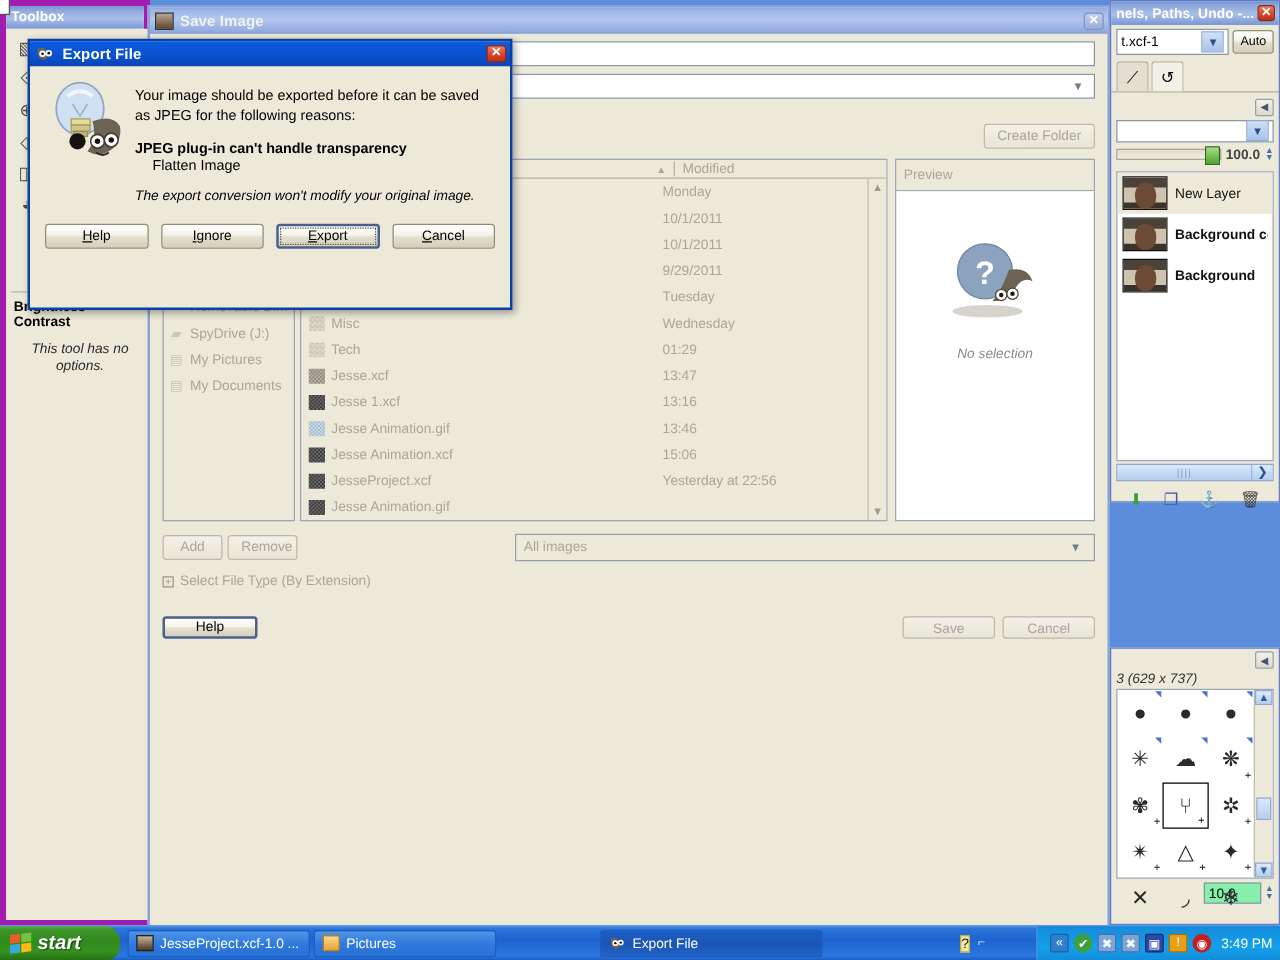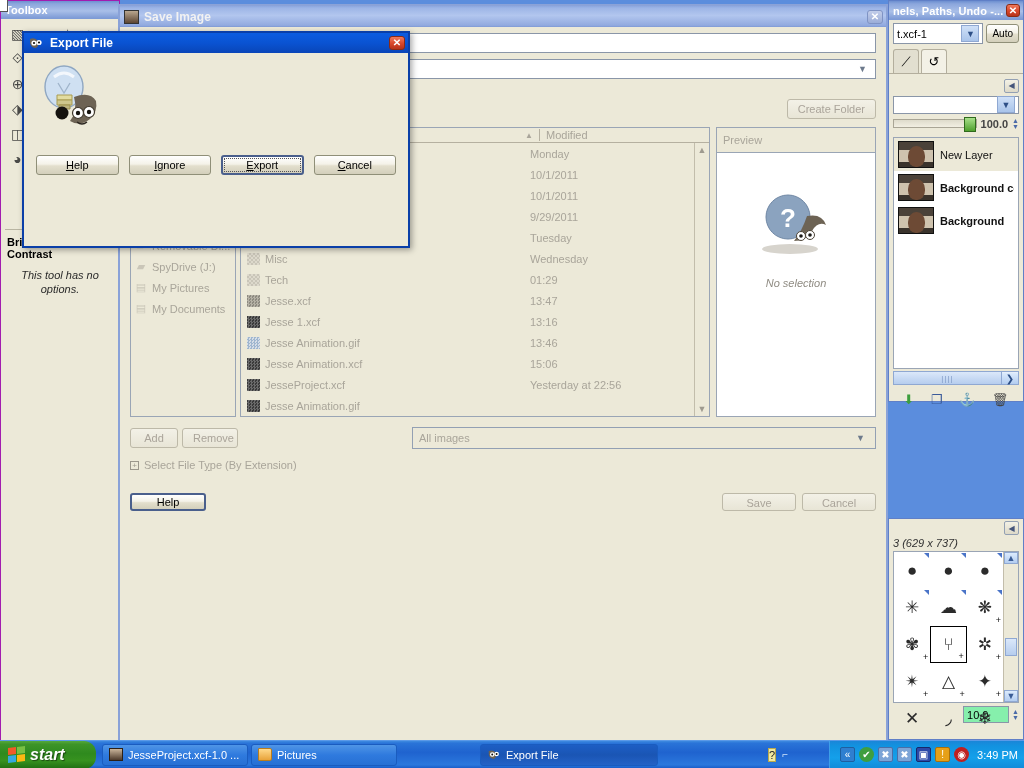--- a/index.html
+++ b/index.html
@@ -51,21 +51,21 @@
     display: flex; align-items: center; padding: 0 4px; font-size: 11px;
   }
   .combo-arrow {
     width: 17px; height: 100%; margin-left: auto;
     display: flex; align-items: center; justify-content: center;
     color: #6d7a8c; font-size: 9px;
   }
 
   
   #toolbox { left: 0; top: 0; width: 120px; height: 741px;
-             border: 1px solid #a21caf; background: #ece9d8; }
+             border: 5px solid #a21caf; background: #ece9d8; }
   #toolbox .titlebar { height: 18px; font-size: 11px; }
   .tool-grid { display: flex; flex-wrap: wrap; padding: 2px 4px; }
   .tool { width: 25px; height: 25px; display: flex; align-items: center;
           justify-content: center; font-size: 14px; color: #4a4a48; }
   .tool.sel { background: #c5d4ee; border: 1px solid #7d97c9; border-radius: 2px; }
   .colorarea { position: relative; height: 48px; margin: 6px 8px 2px 28px; }
   .fg-sw { position: absolute; left: 18px; top: 0; width: 42px; height: 30px;
            background: #fff; border: 1px solid #555; }
   .bg-sw { position: absolute; left: 40px; top: 18px; width: 42px; height: 30px;
            background: #000; border: 1px solid #555; }
@@ -557,20 +557,26 @@
           <path d="M22 18 l6 10 l6 -10" fill="none" stroke="#9fb4ca" stroke-width="1.3"></path>
           <path d="M38 32 Q54 26 60 36 Q62 46 54 54 Q44 62 34 56 Q42 46 38 32 Z" fill="#6d6354"></path>
           <circle cx="26" cy="48" r="6.5" fill="#15130f"></circle>
           <circle cx="42" cy="48" r="5.5" fill="#ffffff" stroke="#3f382c" stroke-width="1.2"></circle>
           <circle cx="53" cy="47" r="5.5" fill="#ffffff" stroke="#3f382c" stroke-width="1.2"></circle>
           <circle cx="42" cy="48" r="2.2" fill="#15130f"></circle>
           <circle cx="53" cy="47" r="2.2" fill="#15130f"></circle>
           <path d="M41 57 Q46 61 51 57" fill="none" stroke="#2b2620" stroke-width="1.4"></path>
         </svg>
       </div>
+      <div class="exp-text">
+        <div class="exp-p">Your image should be exported before it can be saved as JPEG for the following reasons:</div>
+        <div class="exp-bold">JPEG plug-in can't handle transparency</div>
+        <div class="exp-sub">Flatten Image</div>
+        <div class="exp-ital">The export conversion won't modify your original image.</div>
+      </div>
     </div>
 
     <div class="exp-btns">
       <div class="btn"><u>H</u>elp</div>
       <div class="btn"><u>I</u>gnore</div>
       <div class="btn default focus-dash"><u>E</u>xport</div>
       <div class="btn"><u>C</u>ancel</div>
     </div>
   </div>
 

